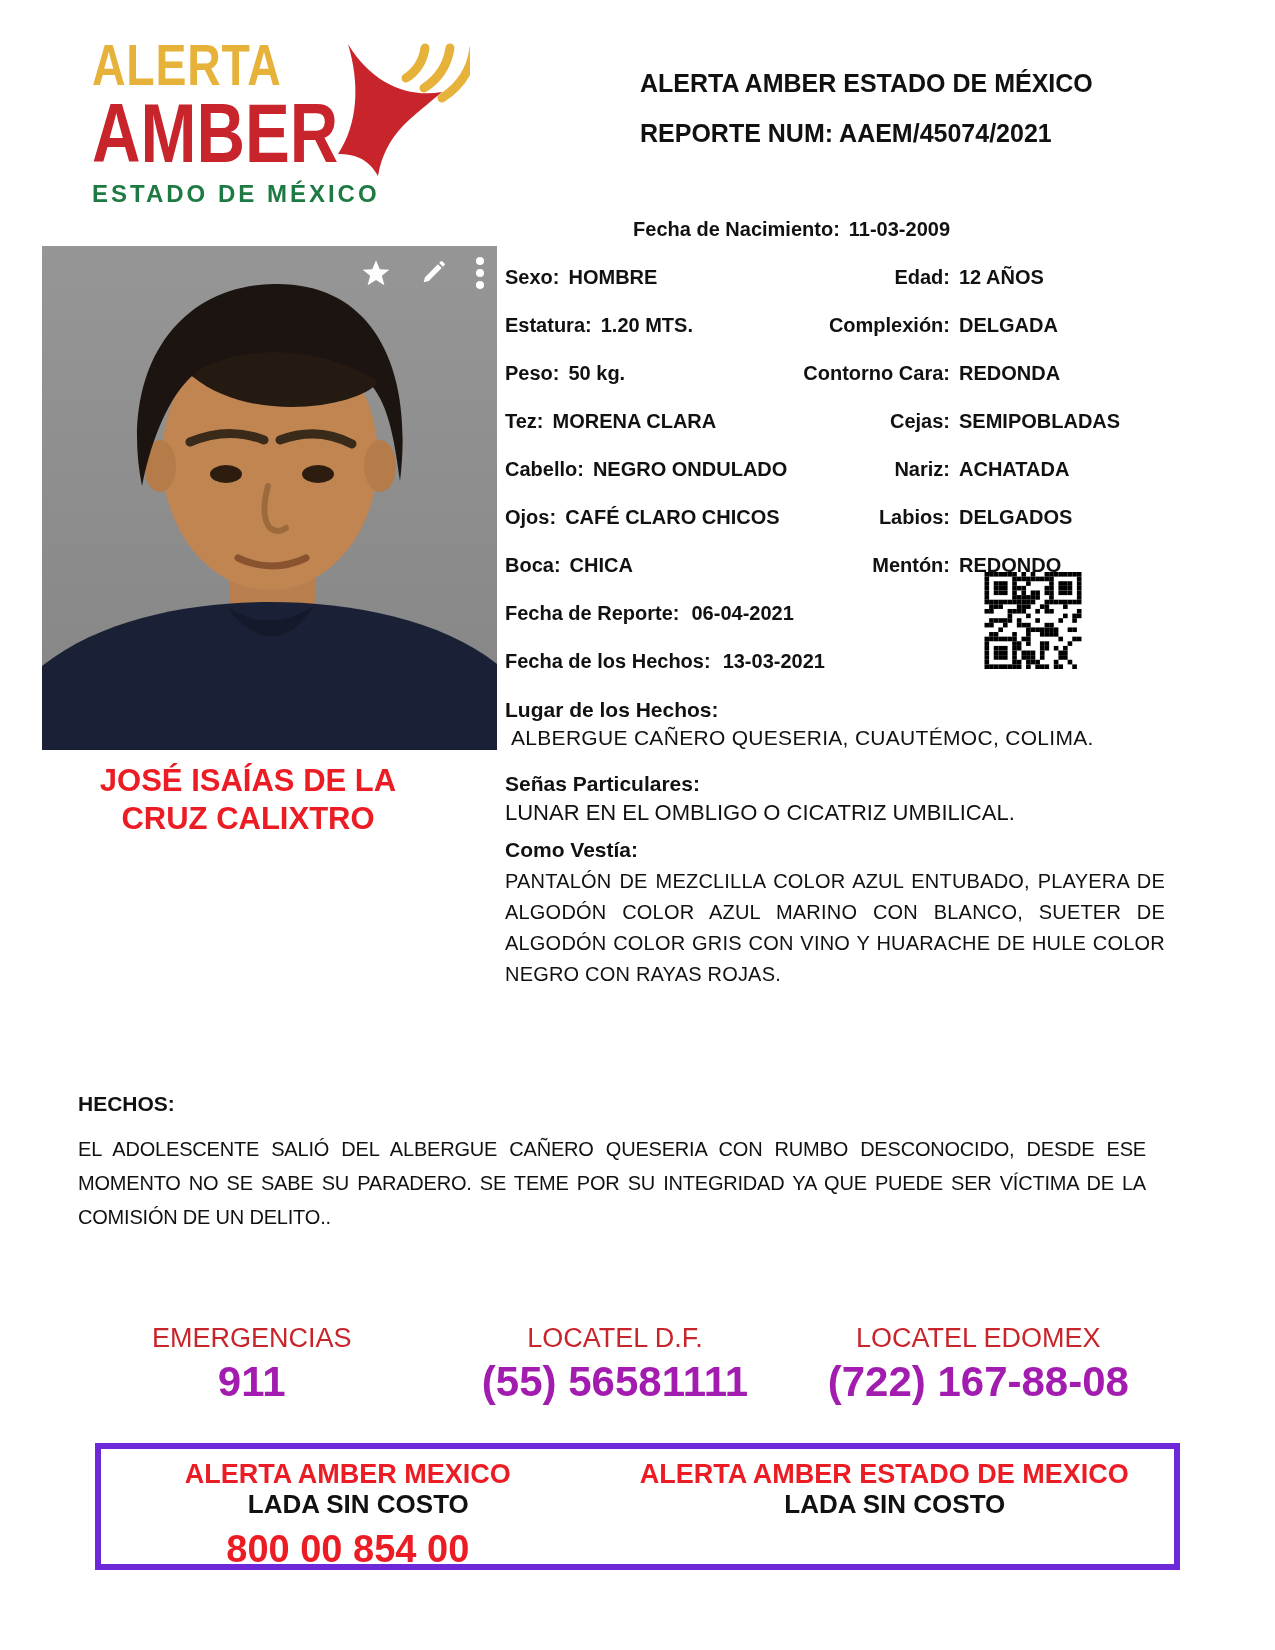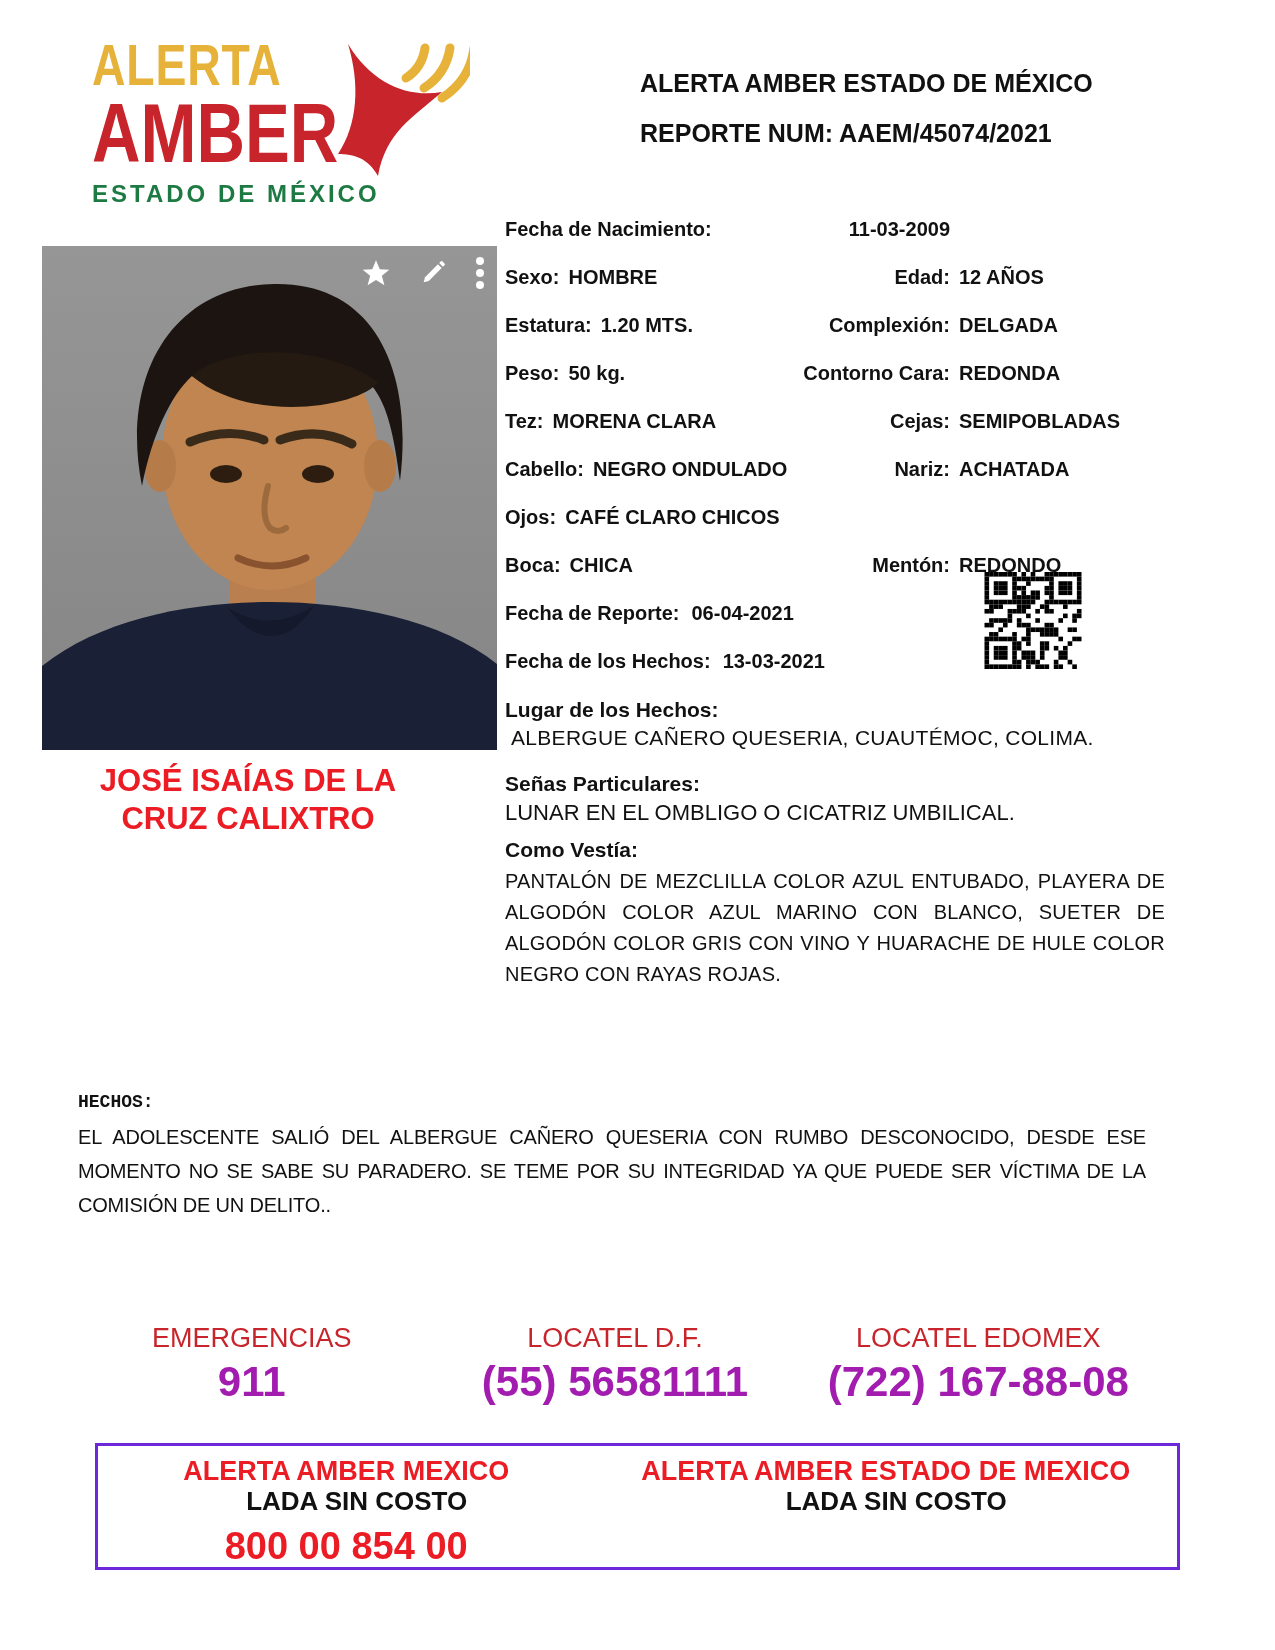--- a/index.html
+++ b/index.html
@@ -30,48 +30,48 @@
 
   
   .fields { position:absolute; left:505px; top:218px; width:660px; font-size:20px; color:#111; }
   .f-row { position:relative; height:30px; margin-bottom:18px; font-weight:bold; white-space:nowrap; }
   .f-left .lbl { font-weight:bold; }
   .f-left .val { margin-left:9px; }
   .f-right { position:absolute; left:250px; top:0; width:410px; display:flex; }
   .f-right .lbl { width:195px; text-align:right; }
   .f-right .val { margin-left:9px; }
   .f-right-full { position:absolute; left:0; top:0; width:445px; display:flex; }
-  .f-right-full .lbl { flex:1; text-align:left; }
+  .f-right-full .lbl { flex:1; text-align:right; }
   .f-right-full .val { margin-left:9px; white-space:nowrap; }
 
   .f-line { margin-bottom:18px; height:30px; font-weight:bold; white-space:nowrap; }
   .f-line .val { margin-left:12px; }
 
   .sec-label { font-weight:bold; font-size:21px; margin-bottom:4px; }
   .lugar-val { font-size:21px; font-weight:normal; margin:2px 0 22px 6px; letter-spacing:.3px; }
   .senas-val { font-size:22px; font-weight:normal; margin:0 0 12px 0; }
   .vestia-val { font-size:20px; font-weight:normal; text-align:justify; line-height:31px;
                 letter-spacing:.2px; margin-top:0; }
 
   .qr { position:absolute; left:983px; top:572px; width:100px; height:97px; background:#fff; }
 
   
   .hechos { position:absolute; left:78px; top:1092px; width:1068px; color:#111; }
-  .hechos .h-label { font-weight:bold; font-size:18px; margin-bottom:8px;font-family:Liberation Mono, monospace; }
+  .hechos .h-label { font-weight:bold; font-size:21px; margin-bottom:16px; }
   .hechos .h-text { font-size:20px; line-height:34px; text-align:justify; letter-spacing:-.2px; }
 
   
   .contacts { position:absolute; left:70px; top:1322px; width:1090px; display:flex; }
   .contact { flex:1; text-align:center; }
   .contact .c-label { color:var(--brand-red); font-weight:400; font-size:27px; line-height:32px; }
   .contact .c-number { color:#a21caf; font-weight:800; font-size:42px; line-height:52px; margin-top:2px; }
 
   
   .footer-box { position:absolute; left:95px; top:1443px; width:1085px; height:127px;
-                border:3px solid #6d28d9; background:#fff; display:flex; padding-top:10px; }
+                border:6px solid #6d28d9; background:#fff; display:flex; padding-top:10px; }
   .fb-col { text-align:center; }
   .fb-col.left  { width:46%; }
   .fb-col.right { width:54%; }
   .fb-title { color:var(--bright-red); font-weight:800; font-size:27px; line-height:30px; }
   .fb-sub { color:#111; font-weight:800; font-size:26px; line-height:30px;padding-left:21px; }
   .fb-number { color:var(--bright-red); font-weight:800; font-size:38px; line-height:52px; margin-top:4px; }
 
   :root { --brand-red:#c8242b; --bright-red:#ec1c24; --logo-yellow:#e7b23a; --logo-green:#1e7a43; }
 </style>
 </head>
@@ -203,20 +203,24 @@
       </span>
       <span class="f-right">
         <span class="lbl">Nariz:</span>
         <span class="val">ACHATADA</span>
       </span>
     </div>
 
     <div class="f-row">
       <span class="f-left">
         <span class="lbl">Ojos:</span><span class="val">CAFÉ CLARO CHICOS</span>
+      </span>
+      <span class="f-right">
+        <span class="lbl">Labios:</span>
+        <span class="val">DELGADOS</span>
       </span>
     </div>
 
     <div class="f-row">
       <span class="f-left">
         <span class="lbl">Boca:</span><span class="val">CHICA</span>
       </span>
       <span class="f-right">
         <span class="lbl">Mentón:</span>
         <span class="val">REDONDO</span>

